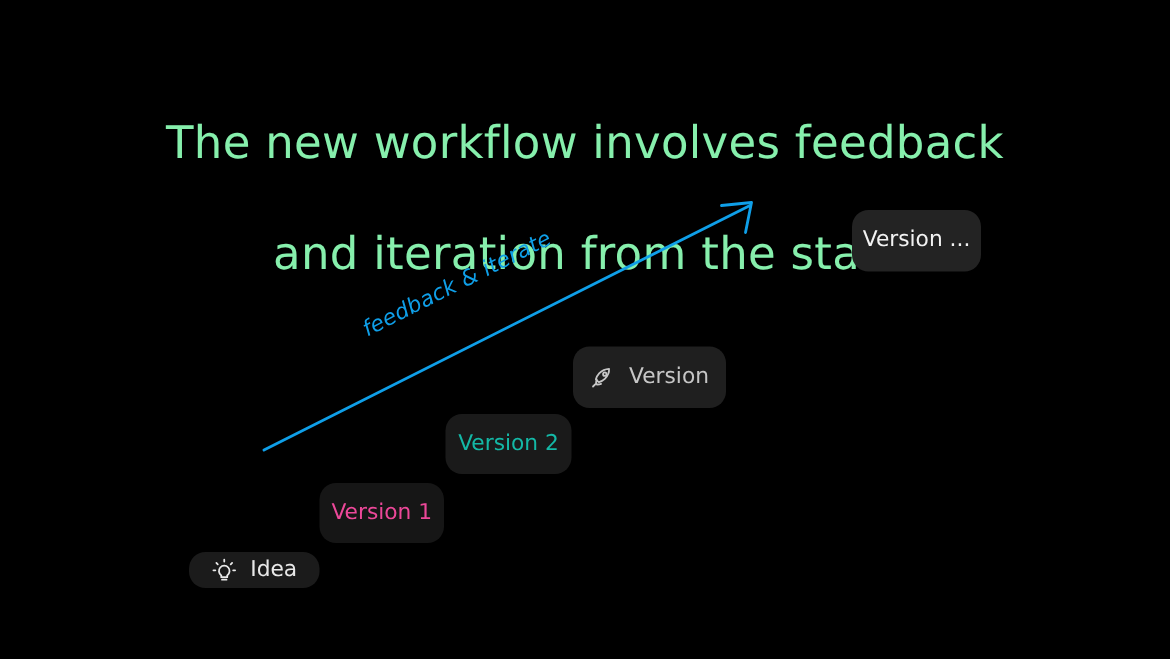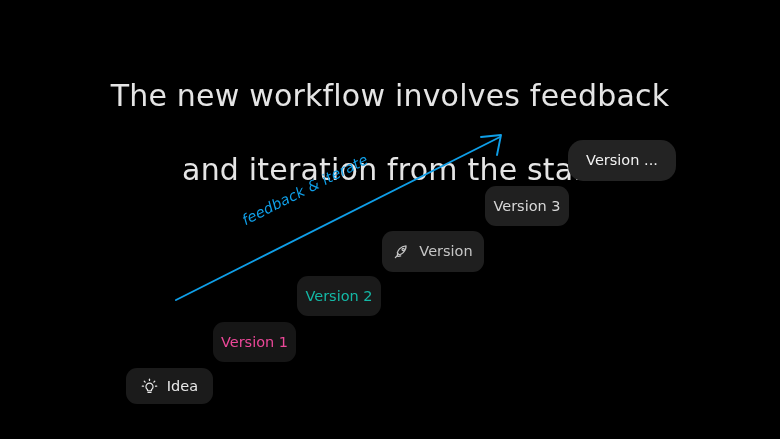--- a/index.html
+++ b/index.html
@@ -25,21 +25,21 @@
     background: #000000;
   }
 
   
   #title {
     position: absolute;
     left: 0;
     top: 40px;
     width: 780px;
     text-align: center;
-    color: #e5e5e5;
+    color: #86efac;
     font-family: "DejaVu Sans", sans-serif;
     font-size: 30px;
     line-height: 37px;
     font-weight: 400;
     letter-spacing: 0.2px;
     white-space: pre-line;
   }
   #title .tline {
     display: block;
   }
@@ -92,26 +92,26 @@
     display: inline-flex;
     align-items: center;
     justify-content: center;
     width: 17px;
     height: 17px;
     flex: 0 0 17px;
   }
   .step .ico svg { display: block; }
 
   
-  #step-idea      { left: 126px; top: 368px; width:  87px; height: 36px; background:#1b1b1b; color:#e8e8e8; }
+  #step-idea      { left: 126px; top: 368px; width:  87px; height: 24px; background:#1b1b1b; color:#e8e8e8; }
   #step-v1        { left: 213px; top: 322px; width:  83px; height: 40px; background:#161616; color:#ec4899; }
   #step-v2        { left: 297px; top: 276px; width:  84px; height: 40px; background:#1a1a1a; color:#14b8a6; }
   #step-release   { left: 382px; top: 231px; width: 102px; height: 41px; background:#1f1f1f; color:#c6c6c6; }
   #step-v3        { left: 485px; top: 186px; width:  84px; height: 40px; background:#202020; color:#d8d8d8; }
-  #step-vdots     { left: 568px; top: 140px; width:  108px; height: 41px; background:#232323; color:#f2f2f2;border-radius:15px; }
+  #step-vdots     { left: 568px; top: 140px; width:  86px; height: 41px; background:#232323; color:#f2f2f2; }
 </style>
 </head>
 <body>
 
 <div id="slide">
 
   <div id="title">
     <span class="tline">The new workflow involves feedback</span>
     <span class="tline">and iteration from the start</span>
   </div>
@@ -153,21 +153,18 @@
       <svg viewBox="0 0 24 24" width="17" height="17" fill="none" stroke="currentColor" stroke-width="1.7" stroke-linecap="round" stroke-linejoin="round">
         <path d="M6.8 14.1c-.9 2.3-.5 4.6-.5 4.6s2.3.4 4.6-.5"></path>
         <path d="M8.4 16.4 6 14c.6-2 1.6-4 3.1-5.6 3-3.1 6.6-4.2 9.3-4.3.2 2.7-.9 6.4-4 9.4-1.6 1.5-3.5 2.5-5.5 3.1z"></path>
         <circle cx="14.4" cy="9.1" r="1.6"></circle>
         <path d="M5.6 18.4 3.3 20.7"></path>
       </svg>
     </span>
     <span class="label">Version</span>
   </div>
 
-  <div class="step" id="step-v3">
-    <span class="label">Version 3</span>
-  </div>
 
   <div class="step" id="step-vdots">
     <span class="label">Version ...</span>
   </div>
 
 </div>
 
 </body></html>

